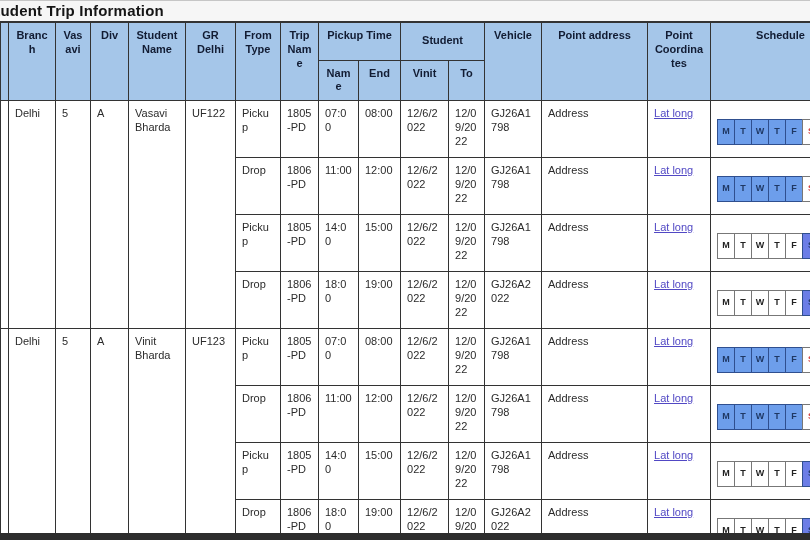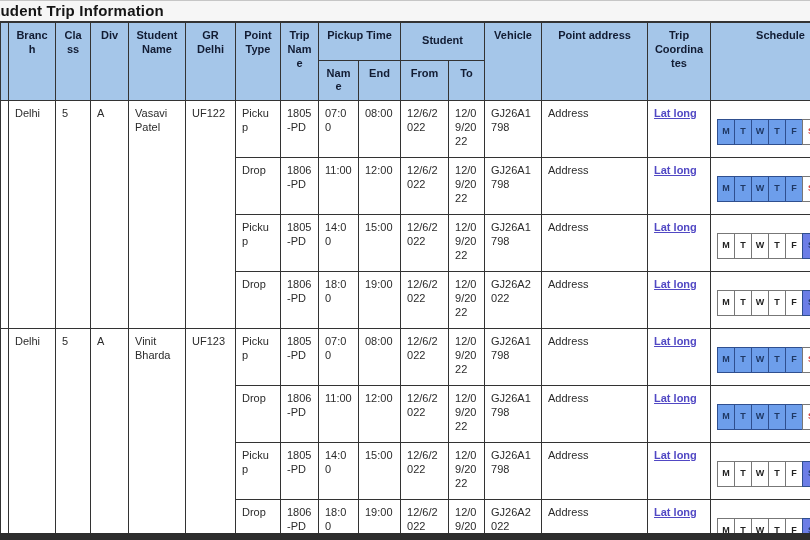--- a/index.html
+++ b/index.html
@@ -18,21 +18,21 @@
     line-height:20px;letter-spacing:.2px;}
   table{border-collapse:collapse;table-layout:fixed;width:850px;}
   table{border-top:2px solid var(--border-dark);}
   th,td{border:1px solid var(--border-dark);vertical-align:top;padding:6px 6px;font-size:11px;color:#2b2b2b;
     overflow:hidden;word-wrap:break-word;overflow-wrap:anywhere;line-height:1.25;}
   thead th{background:var(--header-bg);color:#121c33;font-weight:bold;text-align:center;}
   thead tr.h1{height:38px;}
   thead tr.h2{height:25px;}
   tbody tr{height:57px;}
   th.group-validity{vertical-align:middle;}
-  a.coords-link{color:var(--link);text-decoration:underline;font-size:11px;font-weight:bold;}
+  a.coords-link{color:var(--link);text-decoration:underline;font-size:11px;}
   .day-row{display:flex;margin-top:12px;}
   .day-box{width:18px;height:26px;margin-left:-1px;border:1px solid #777;background:#fff;color:#222;
     display:flex;align-items:center;justify-content:center;font-size:9px;font-weight:bold;flex:0 0 auto;}
   .day-box:first-child{margin-left:0;}
   .day-box.sel{background:var(--day-selected);border-color:#2f4f8f;color:#1f3864;}
   .day-box.sel.sat{background:var(--day-sat);}
   .day-box.weekend{color:var(--weekend-red);}
   .schedule-cell{padding-left:6px;}
   .bottom-bar{position:absolute;left:0;top:533px;width:810px;height:7px;background:#2d2d2d;z-index:9;}
 </style>
@@ -59,47 +59,47 @@
       <col style="width:36px">
     <col style="width:57px">
       <col style="width:106px">
       <col style="width:63px">
       <col style="width:140px">
   </colgroup>
   <thead>
     <tr class="h1">
       <th rowspan="2"></th>
       <th rowspan="2">Branch</th>
-      <th rowspan="2">Class</th>
+      <th rowspan="2">Vasavi</th>
       <th rowspan="2">Div</th>
       <th rowspan="2">Student Name</th>
       <th rowspan="2">GR Delhi</th>
-      <th rowspan="2">Point Type</th>
+      <th rowspan="2">From Type</th>
       <th rowspan="2">Trip Name</th>
       <th colspan="2">Pickup Time</th>
       <th colspan="2" class="group-validity">Student</th>
       <th rowspan="2">Vehicle</th>
       <th rowspan="2">Point address</th>
-      <th rowspan="2">Trip Coordinates</th>
+      <th rowspan="2">Point Coordinates</th>
       <th rowspan="2">Schedule</th>
     </tr>
     <tr class="h2">
       <th>Name</th>
       <th>End</th>
-      <th>From</th>
+      <th>Vinit</th>
       <th>To</th>
     </tr>
   </thead>
   <tbody>
       <tr>
         <td rowspan="4"></td>
         <td rowspan="4">Delhi</td>
         <td rowspan="4">5</td>
         <td rowspan="4">A</td>
-        <td rowspan="4">Vasavi Patel</td>
+        <td rowspan="4">Vasavi Bharda</td>
         <td rowspan="4">UF122</td>
         <td>Pickup</td>
         <td>1805-PD</td>
         <td>07:00</td>
         <td>08:00</td>
         <td>12/6/2022</td>
         <td>12/09/2022</td>
         <td>GJ26A1798</td>
         <td>Address</td>
         <td><a href="#" class="coords-link">Lat long</a></td>

